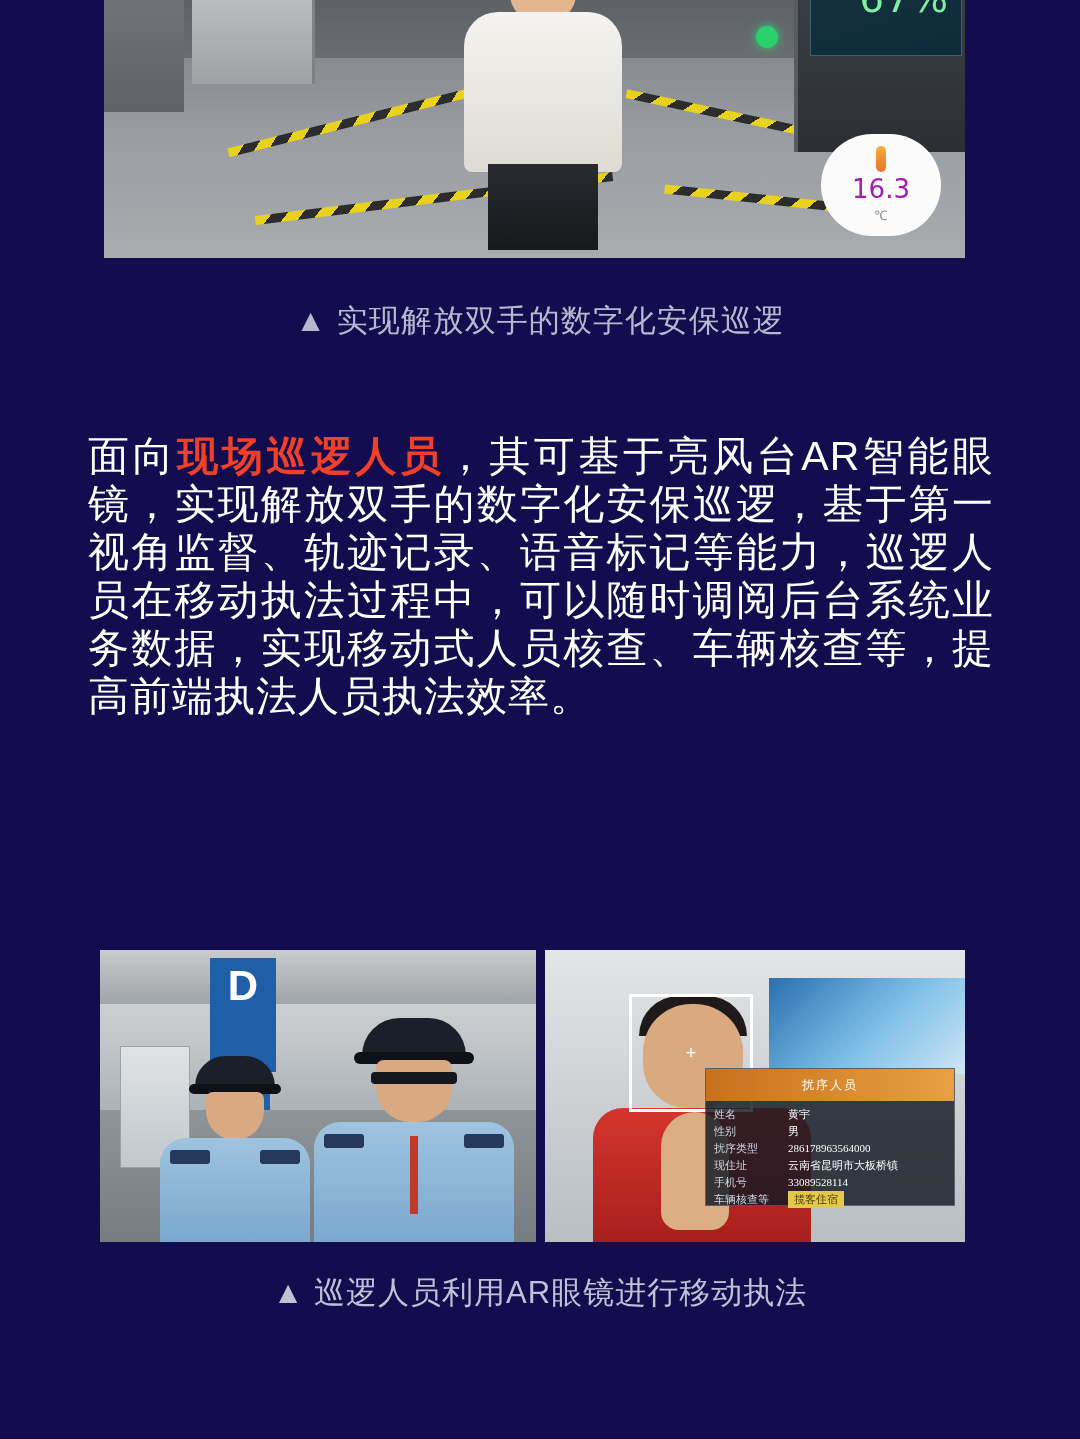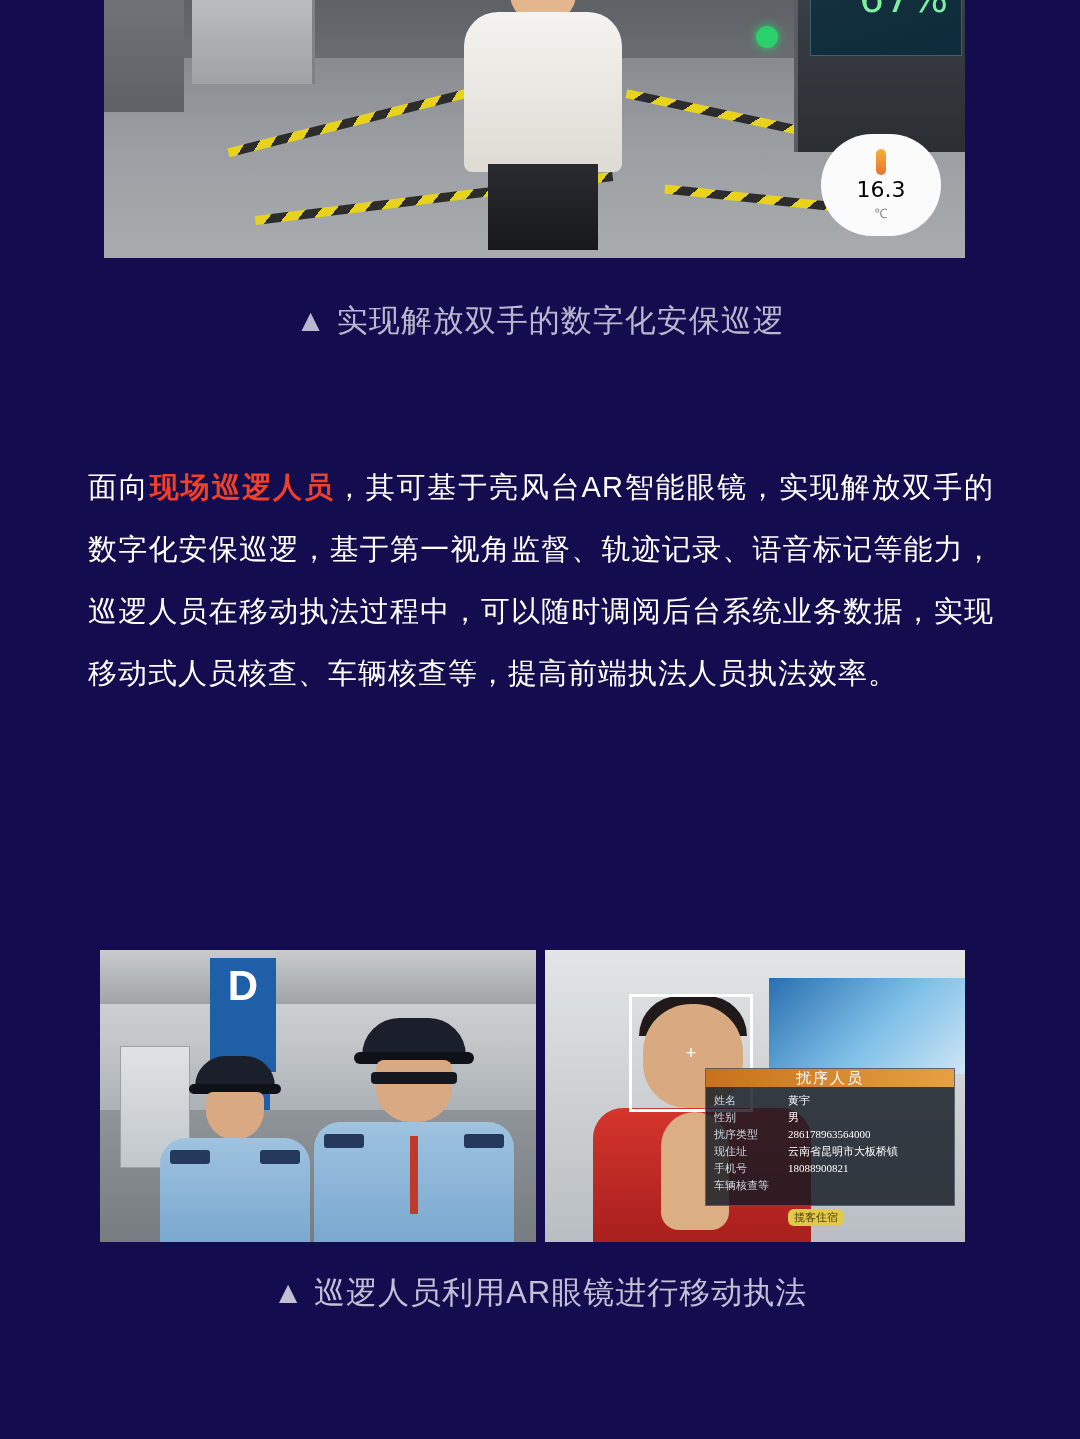--- a/index.html
+++ b/index.html
@@ -89,21 +89,21 @@
     width: 120px; height: 102px; border-radius: 60px;
     background: #fbfbfb;
     display: flex; flex-direction: column; align-items: center; justify-content: center;
   }
   .ft-temp-icon {
     width: 10px; height: 26px; border-radius: 6px;
     background: linear-gradient(180deg,#f2b23a,#e8742a);
     margin-bottom: 2px;
   }
   .ft-temp-val {
-    font-size: 22px; color: #000000; font-family: "DejaVu Sans", sans-serif;
+    font-size: 26px; color: #a21caf; font-family: "DejaVu Sans", sans-serif;
   }
   .ft-temp-unit {
     font-size: 13px; color: #8b8b8b; margin-top: 2px;
   }
 
   
   .caption {
     position: absolute;
     width: 100%;
     text-align: center;
@@ -111,24 +111,24 @@
     font-size: 31px;
     letter-spacing: 1px;
   }
   .cap-top { top: 300px; }
   .cap-bottom { top: 1272px; color: #c2c0d6; }
 
   
   .para {
     position: absolute;
     left: 88px;
-    top: 456px;
+    top: 432px;
     width: 906px;
-    font-size: 29px;
-    line-height: 62px;
+    font-size: 41px;
+    line-height: 48px;
     letter-spacing: 1px;
     color: #ffffff;
     text-align: justify;
   }
   .hl { color: #f0402a; font-weight: bold; }
 
   
   .fig-bl {
     position: absolute; left: 100px; top: 950px;
     width: 436px; height: 292px; overflow: hidden;
@@ -239,32 +239,32 @@
   .br-facebox .cross {
     position:absolute; left:50%; top:50%; transform:translate(-50%,-50%);
     color:#fff; font-size: 18px;
   }
   .br-panel {
     position: absolute; right: 10px; top: 118px; width: 248px; height: 136px;
     background: rgba(18,24,34,0.82);
     border: 1px solid rgba(255,255,255,0.22);
   }
   .br-panel-title {
-    height: 18px; background: linear-gradient(90deg,#c8711c,#e6a042);
-    color: #fff; font-size: 15px; display:flex; align-items:center; justify-content:center;
+    height: 32px; background: linear-gradient(90deg,#c8711c,#e6a042);
+    color: #fff; font-size: 12px; display:flex; align-items:center; justify-content:center;
     letter-spacing: 2px;
   }
   .br-rows { padding: 5px 8px; }
   .br-row {
     display: flex; font-size: 11px; line-height: 17px; color: #e8eef5; font-family: Liberation Serif, serif;
   }
   .br-row .k { width: 74px; color: #cfd8e2; }
   .br-row .v { flex: 1; color: #ffffff; }
   .br-row .tag {
-    background: #e3c94a; color: #4b3a05; padding: 0 6px; border-radius: 6px; font-size: 11px; margin-top: 32px;
+    background: #e3c94a; color: #4b3a05; padding: 0 6px; border-radius: 0; font-size: 11px;
   }
 </style>
 </head>
 <body>
 
 <div class="figure-top">
   <div class="ft-floor"></div>
   <div class="ft-ceil"></div>
   <div class="ft-pillar-l2"></div>
   <div class="ft-pillar-l"></div>
@@ -361,21 +361,21 @@
       <div class="br-row">
         <span class="k">扰序类型</span>
         <span class="v">286178963564000</span>
       </div>
       <div class="br-row">
         <span class="k">现住址</span>
         <span class="v">云南省昆明市大板桥镇</span>
       </div>
       <div class="br-row">
         <span class="k">手机号</span>
-        <span class="v">18088900821</span>
+        <span class="v">33089528114</span>
       </div>
       <div class="br-row">
         <span class="k">车辆核查等</span>
         <span class="tag">揽客住宿</span>
       </div>
     </div>
   </div>
 </div>
 
 <div class="caption cap-bottom">▲ 巡逻人员利用AR眼镜进行移动执法</div>

